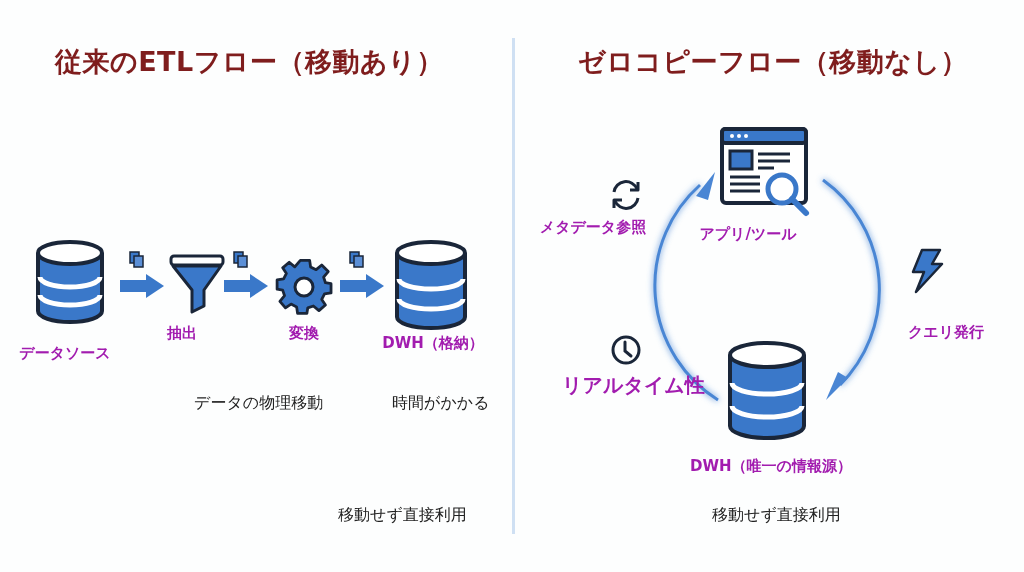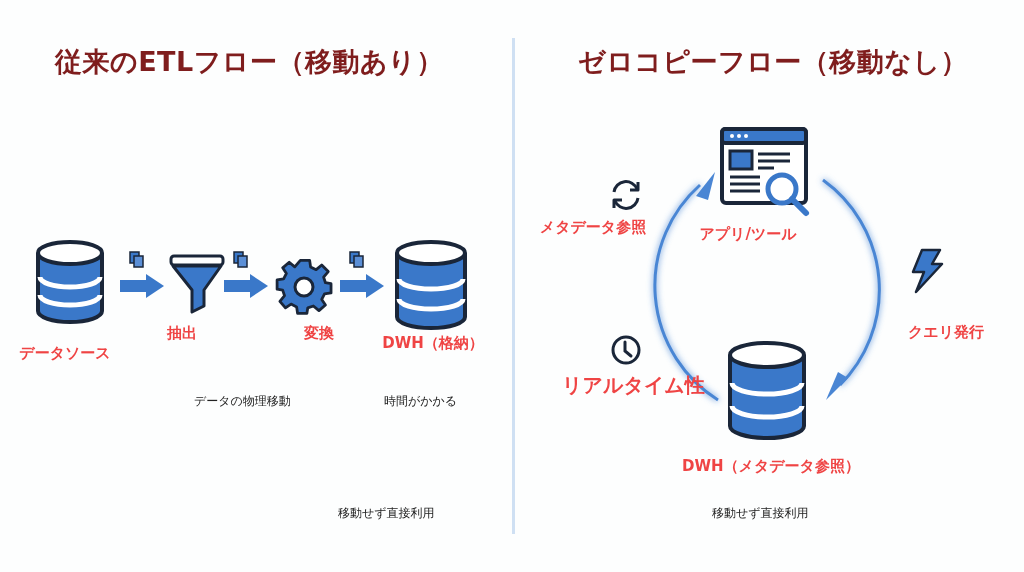--- a/index.html
+++ b/index.html
@@ -1,21 +1,21 @@
 <!DOCTYPE html>
 <html><head>
 <meta charset="utf-8">
 <style>
   html, body { margin:0; padding:0; }
   body { width:1024px; height:572px; background:#fdfefe; position:relative; overflow:hidden;
          font-family:"DejaVu Sans", "Liberation Sans", sans-serif; color:#1b1f2a; }
   .abs { position:absolute; }
   .title { font-size:27px; font-weight:bold; color:#7f1d1d; white-space:nowrap; letter-spacing:0.5px; }
-  .lbl { font-size:15px; font-weight:bold; color:#ef4444; white-space:nowrap; text-align:center; }
-  .sub { font-size:12px; color:#222; white-space:nowrap; }
+  .lbl { font-size:15px; font-weight:bold; color:#a21caf; white-space:nowrap; text-align:center; }
+  .sub { font-size:16px; color:#222; white-space:nowrap; }
   .divider { left:512px; top:38px; width:3px; height:496px; background:#cfe0f3; }
   svg { overflow:visible; }
 </style>
 </head>
 <body>
 
 <div class="abs title" style="left:55px;top:44px;">従来のETLフロー（移動あり）</div>
 
 <svg class="abs" style="left:34px;top:239px;" width="72" height="86">
   <path d="M4,14 L4,72 A32,11 0 0 0 68,72 L68,14" fill="#3a78c9" stroke="#1a2639" stroke-width="4"></path>
@@ -46,41 +46,41 @@
       <rect x="16" y="6" width="9" height="11" fill="#5b8fd6" stroke="#1a2639" stroke-width="1.5"></rect>
     </g>
   <rect x="2" y="30" width="28" height="12" fill="#3a78c9"></rect>
   <polygon points="28,24 46,36 28,48" fill="#3a78c9"></polygon>
 </svg>
 
 <svg class="abs" style="left:274px;top:257px;" width="60" height="60" viewBox="-30 -30 60 60">
   <path d="M-5,-27 L5,-27 L6,-20 L12,-17 L18,-22 L25,-15 L20,-9 L22,-3 L28,-2 L28,8 L21,9 L18,15 L22,21 L15,27 L9,22 L3,24 L2,30 L-8,30 L-9,23 L-15,20 L-21,24 L-27,17 L-22,11 L-24,5 L-30,4 L-30,-6 L-23,-7 L-20,-13 L-24,-19 L-17,-25 L-11,-20 Z" transform="translate(1,-1.5) scale(0.93)" fill="#3a78c9" stroke="#1a2639" stroke-width="3" stroke-linejoin="round"></path>
   <circle cx="0" cy="0" r="9" fill="#fff" stroke="#1a2639" stroke-width="3"></circle>
 </svg>
-<div class="abs lbl" style="left:274px;top:324px;width:60px;text-align:right;">変換</div>
+<div class="abs lbl" style="left:274px;top:324px;width:60px;">変換</div>
 
 <svg class="abs" style="left:338px;top:250px;" width="50" height="50">
   <g>
       <rect x="12" y="2" width="9" height="11" fill="#3a78c9" stroke="#1a2639" stroke-width="1.5"></rect>
       <rect x="16" y="6" width="9" height="11" fill="#5b8fd6" stroke="#1a2639" stroke-width="1.5"></rect>
     </g>
   <rect x="2" y="30" width="28" height="12" fill="#3a78c9"></rect>
   <polygon points="28,24 46,36 28,48" fill="#3a78c9"></polygon>
 </svg>
 
 <svg class="abs" style="left:393px;top:239px;" width="76" height="92">
   <path d="M4,14 L4,78 A34,11 0 0 0 72,78 L72,14" fill="#3a78c9" stroke="#1a2639" stroke-width="4"></path>
   <ellipse cx="38" cy="14" rx="34" ry="11" fill="#fff" stroke="#1a2639" stroke-width="4"></ellipse>
   <path d="M6,40 A32,10 0 0 0 70,40" fill="none" stroke="#fff" stroke-width="5"></path>
   <path d="M6,60 A32,10 0 0 0 70,60" fill="none" stroke="#fff" stroke-width="5"></path>
 </svg>
 <div class="abs lbl" style="left:368px;top:334px;width:130px;">DWH（格納）</div>
 
 <div class="abs sub" style="left:194px;top:393px;">データの物理移動</div>
-<div class="abs sub" style="left:384px;top:393px;">時間がかかる</div>
+<div class="abs sub" style="left:392px;top:393px;">時間がかかる</div>
 <div class="abs sub" style="left:338px;top:505px;">移動せず直接利用</div>
 
 <div class="abs divider"></div>
 
 <div class="abs title" style="left:578px;top:44px;">ゼロコピーフロー（移動なし）</div>
 
 <svg class="abs" style="left:0;top:0;" width="1024" height="572">
   <defs>
     <filter id="glow" x="-20%" y="-20%" width="140%" height="140%">
       <feGaussianBlur stdDeviation="3" result="b"></feGaussianBlur>
@@ -136,15 +136,15 @@
   <polyline points="15,8 15,17 21,22" fill="none" stroke="#1a2639" stroke-width="3" stroke-linecap="round"></polyline>
 </svg>
 <div class="abs lbl" style="left:562px;top:372px;width:120px;font-size:20px;">リアルタイム性</div>
 
 <svg class="abs" style="left:726px;top:340px;" width="82" height="102">
   <path d="M4,15 L4,86 A37,12 0 0 0 78,86 L78,15" fill="#3a78c9" stroke="#1a2639" stroke-width="4"></path>
   <ellipse cx="41" cy="15" rx="37" ry="12" fill="#fff" stroke="#1a2639" stroke-width="4"></ellipse>
   <path d="M6,43 A35,11 0 0 0 76,43" fill="none" stroke="#fff" stroke-width="5"></path>
   <path d="M6,66 A35,11 0 0 0 76,66" fill="none" stroke="#fff" stroke-width="5"></path>
 </svg>
-<div class="abs lbl" style="left:676px;top:457px;width:190px;">DWH（メタデータ参照）</div>
+<div class="abs lbl" style="left:676px;top:457px;width:190px;">DWH（唯一の情報源）</div>
 
 <div class="abs sub" style="left:712px;top:505px;">移動せず直接利用</div>
 
 </body></html>

